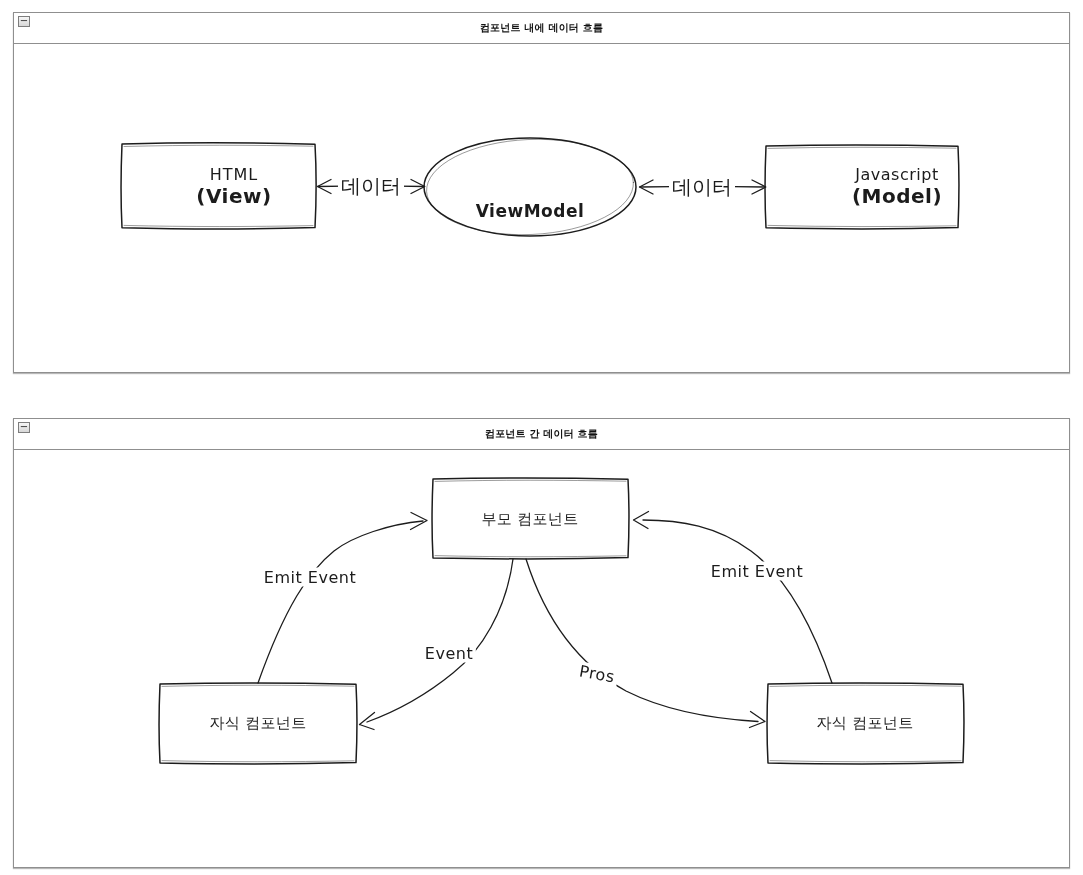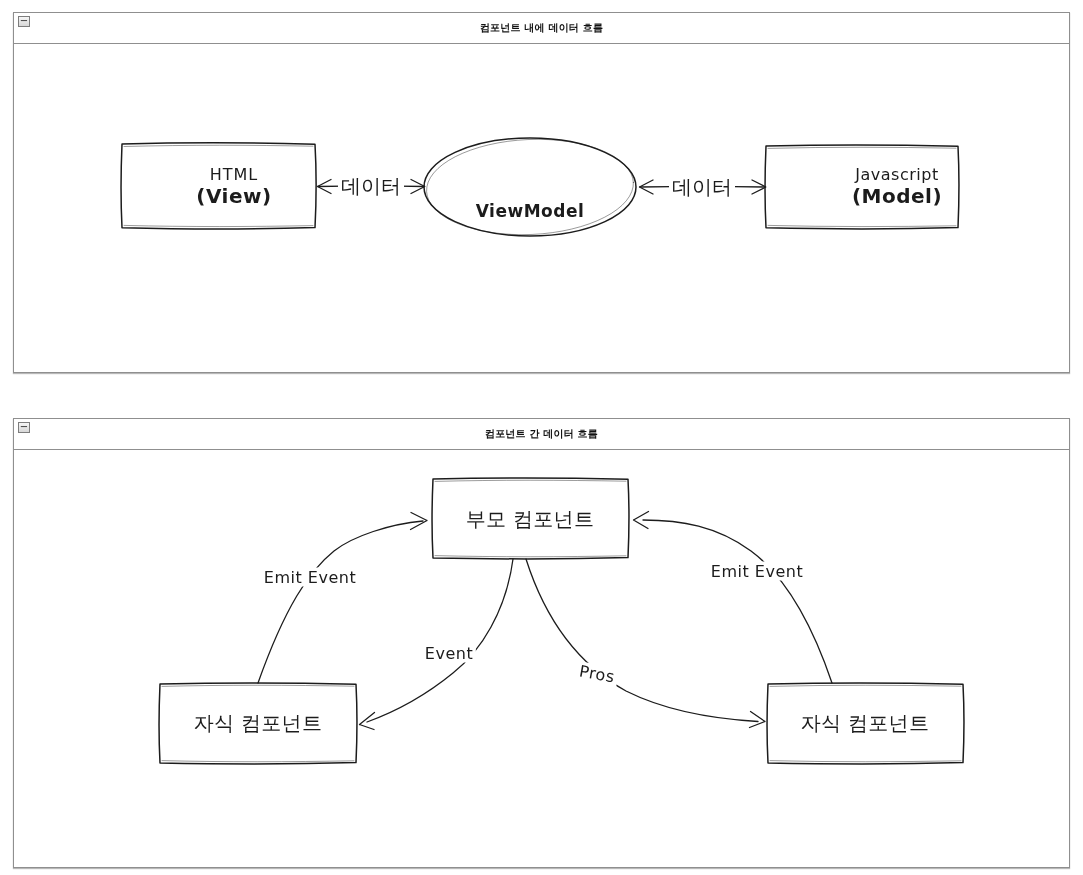--- a/index.html
+++ b/index.html
@@ -58,21 +58,21 @@
   
   .lbl {
     position:absolute; z-index:3;
     transform:translate(-50%,-50%);
     text-align:center; white-space:nowrap;
     color:#1c1c1c;
   }
   .node-lbl    { font-size:15px; }
   .node-lbl .ln1 { display:block; font-size:16px; letter-spacing:1px; }
   .node-lbl .ln2 { display:block; font-size:20px; font-weight:700; letter-spacing:.5px; }
-  .node-lbl.kr { font-size:20px; letter-spacing:.3px;text-align:right; }
+  .node-lbl.kr { font-size:15px; letter-spacing:.3px;text-align:right; }
   .node-lbl.vm { font-size:17px; font-weight:700; letter-spacing:.5px; }
   .edge-lbl {
     font-size:20px;
     background:#ffffff; padding:0 3px;
   }
   .edge-lbl.en { font-size:16px; letter-spacing:.5px; }
   .edge-lbl.tilt { transform:translate(-50%,-50%) rotate(10deg); }
 </style>
 </head>
 <body>

